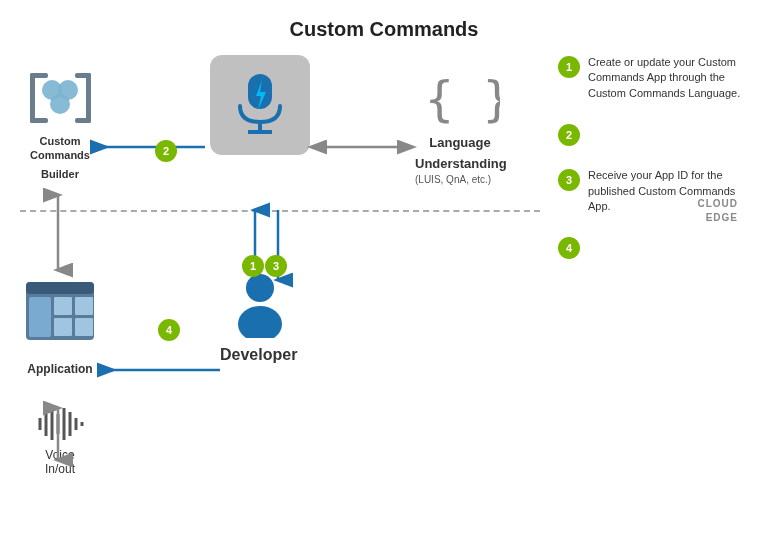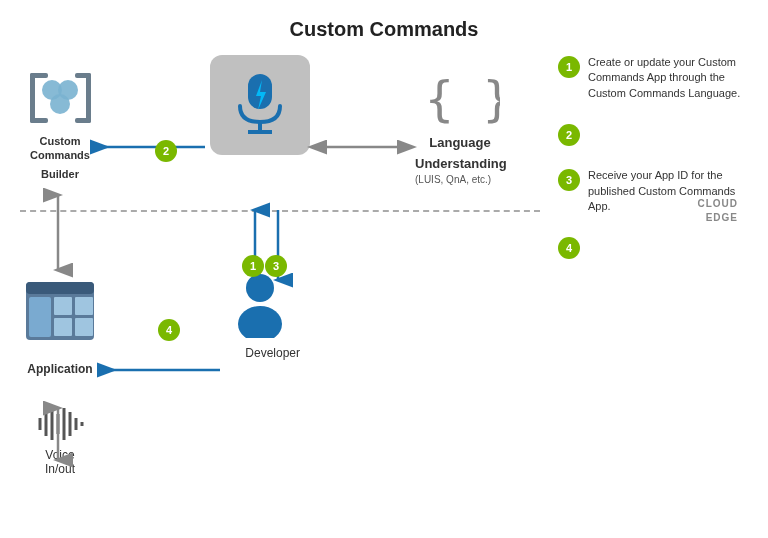--- a/index.html
+++ b/index.html
@@ -131,25 +131,25 @@
 
     
     .dev-icon {
       position: absolute;
       top: 270px;
       left: 220px;
       width: 80px;
       text-align: center;
     }
     .dev-label {
-      font-size: 12px;
-      color: #333;
-      text-align: right;
+      font-size: 16px;
+      color: #333;
+      text-align: left;
       margin-top: 4px;
-      font-weight: 400;
+      font-weight: 700;
     }
 
     
     .voice-icon {
       position: absolute;
       top: 404px;
       left: 20px;
       width: 80px;
       text-align: center;
     }

